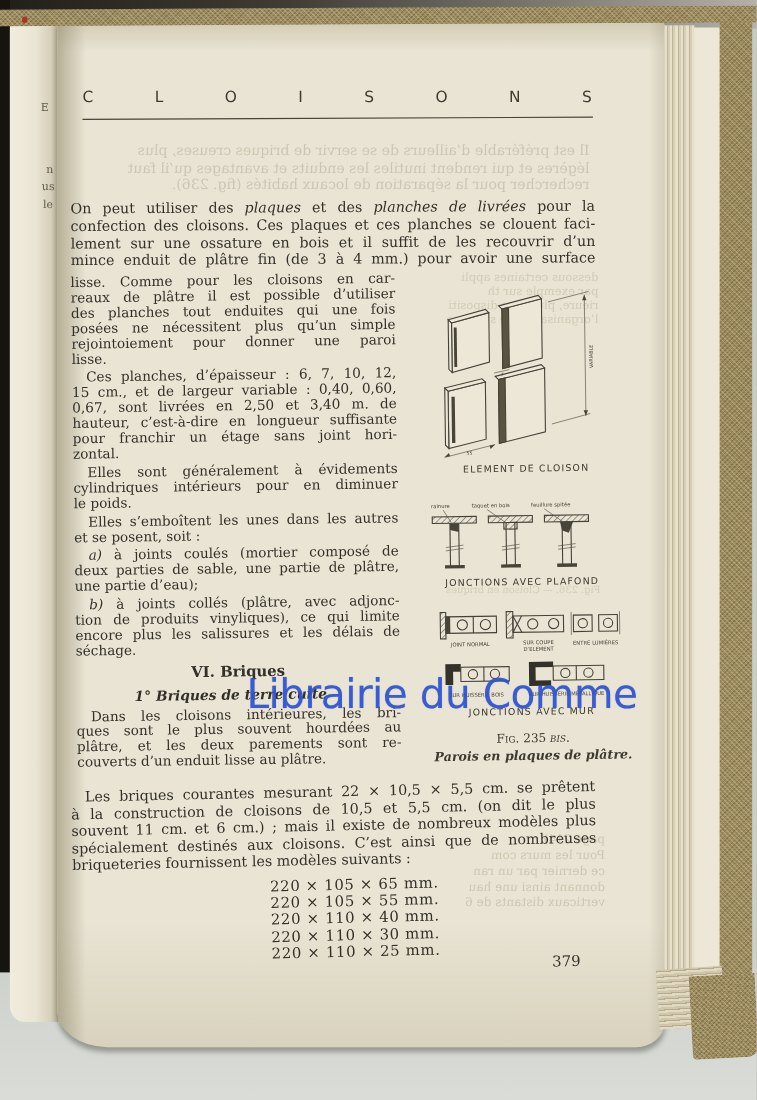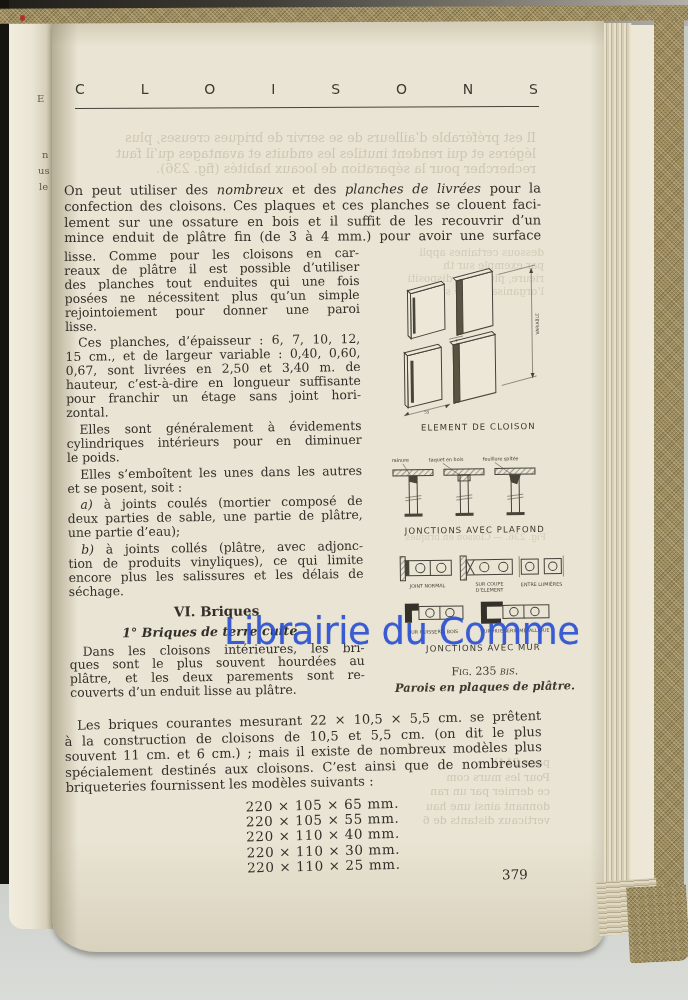--- a/index.html
+++ b/index.html
@@ -132,21 +132,21 @@
           <div class="line">O</div>
           <div class="line">I</div>
           <div class="line">S</div>
           <div class="line">O</div>
           <div class="line">N</div>
           <div class="line">S</div>
         </div>
       <div class="rh-rule"></div>
 
       <div class="p1 para cont noind">
-          <div class="line">On peut utiliser des <i>nombreux</i> et des <i>planches de livrées</i> pour la</div>
+          <div class="line">On peut utiliser des <i>plaques</i> et des <i>planches de livrées</i> pour la</div>
           <div class="line">confection des cloisons. Ces plaques et ces planches se clouent faci-</div>
           <div class="line">lement sur une ossature en bois et il suffit de les recouvrir d’un</div>
           <div class="line">mince enduit de plâtre fin (de 3 à 4 mm.) pour avoir une surface</div>
         </div>
 
       <div class="leftcol">
         <div class="para noind">
             <div class="line">lisse. Comme pour les cloisons en car-</div>
             <div class="line">reaux de plâtre il est possible d’utiliser</div>
             <div class="line">des planches tout enduites qui une fois</div>

